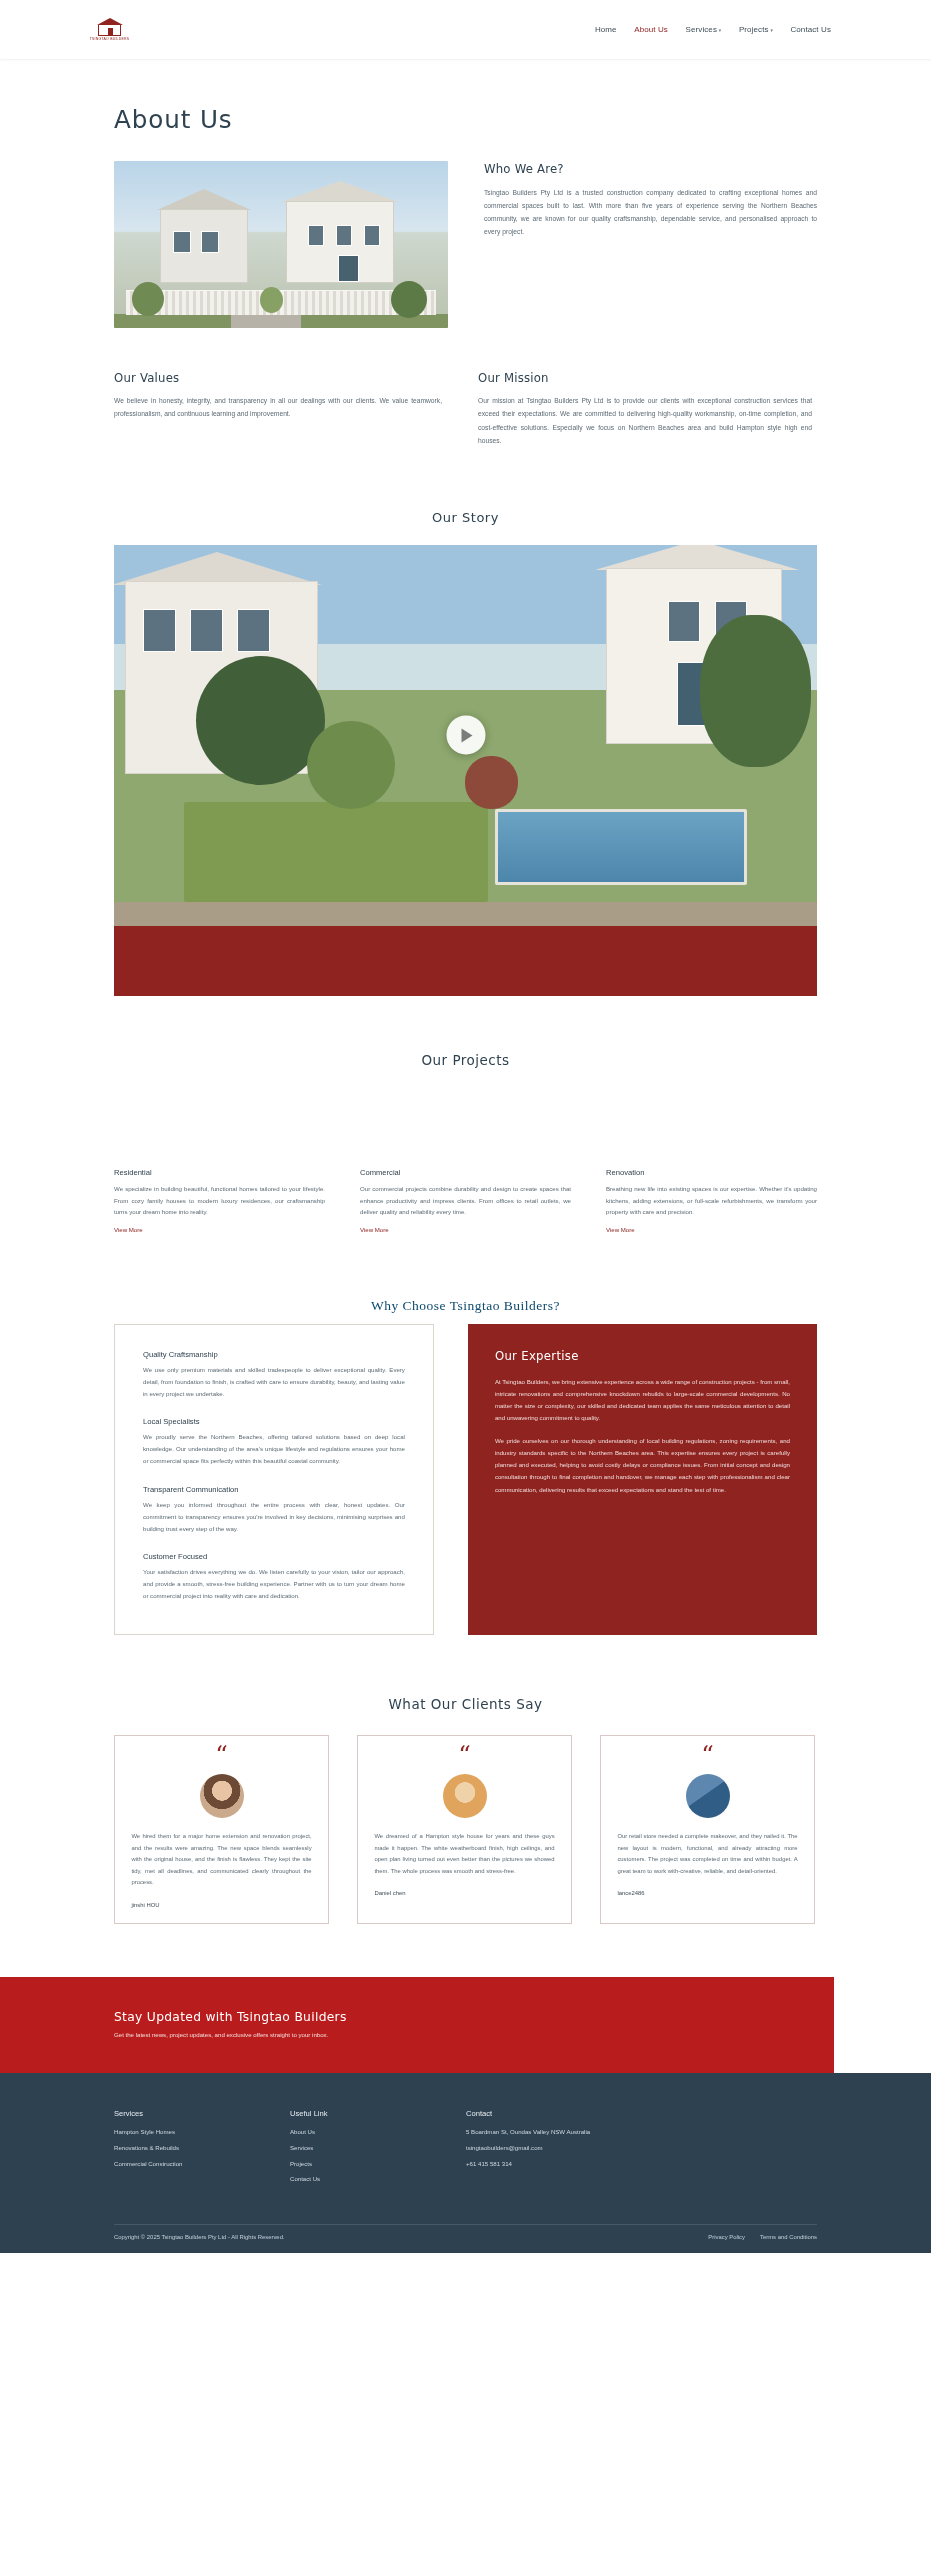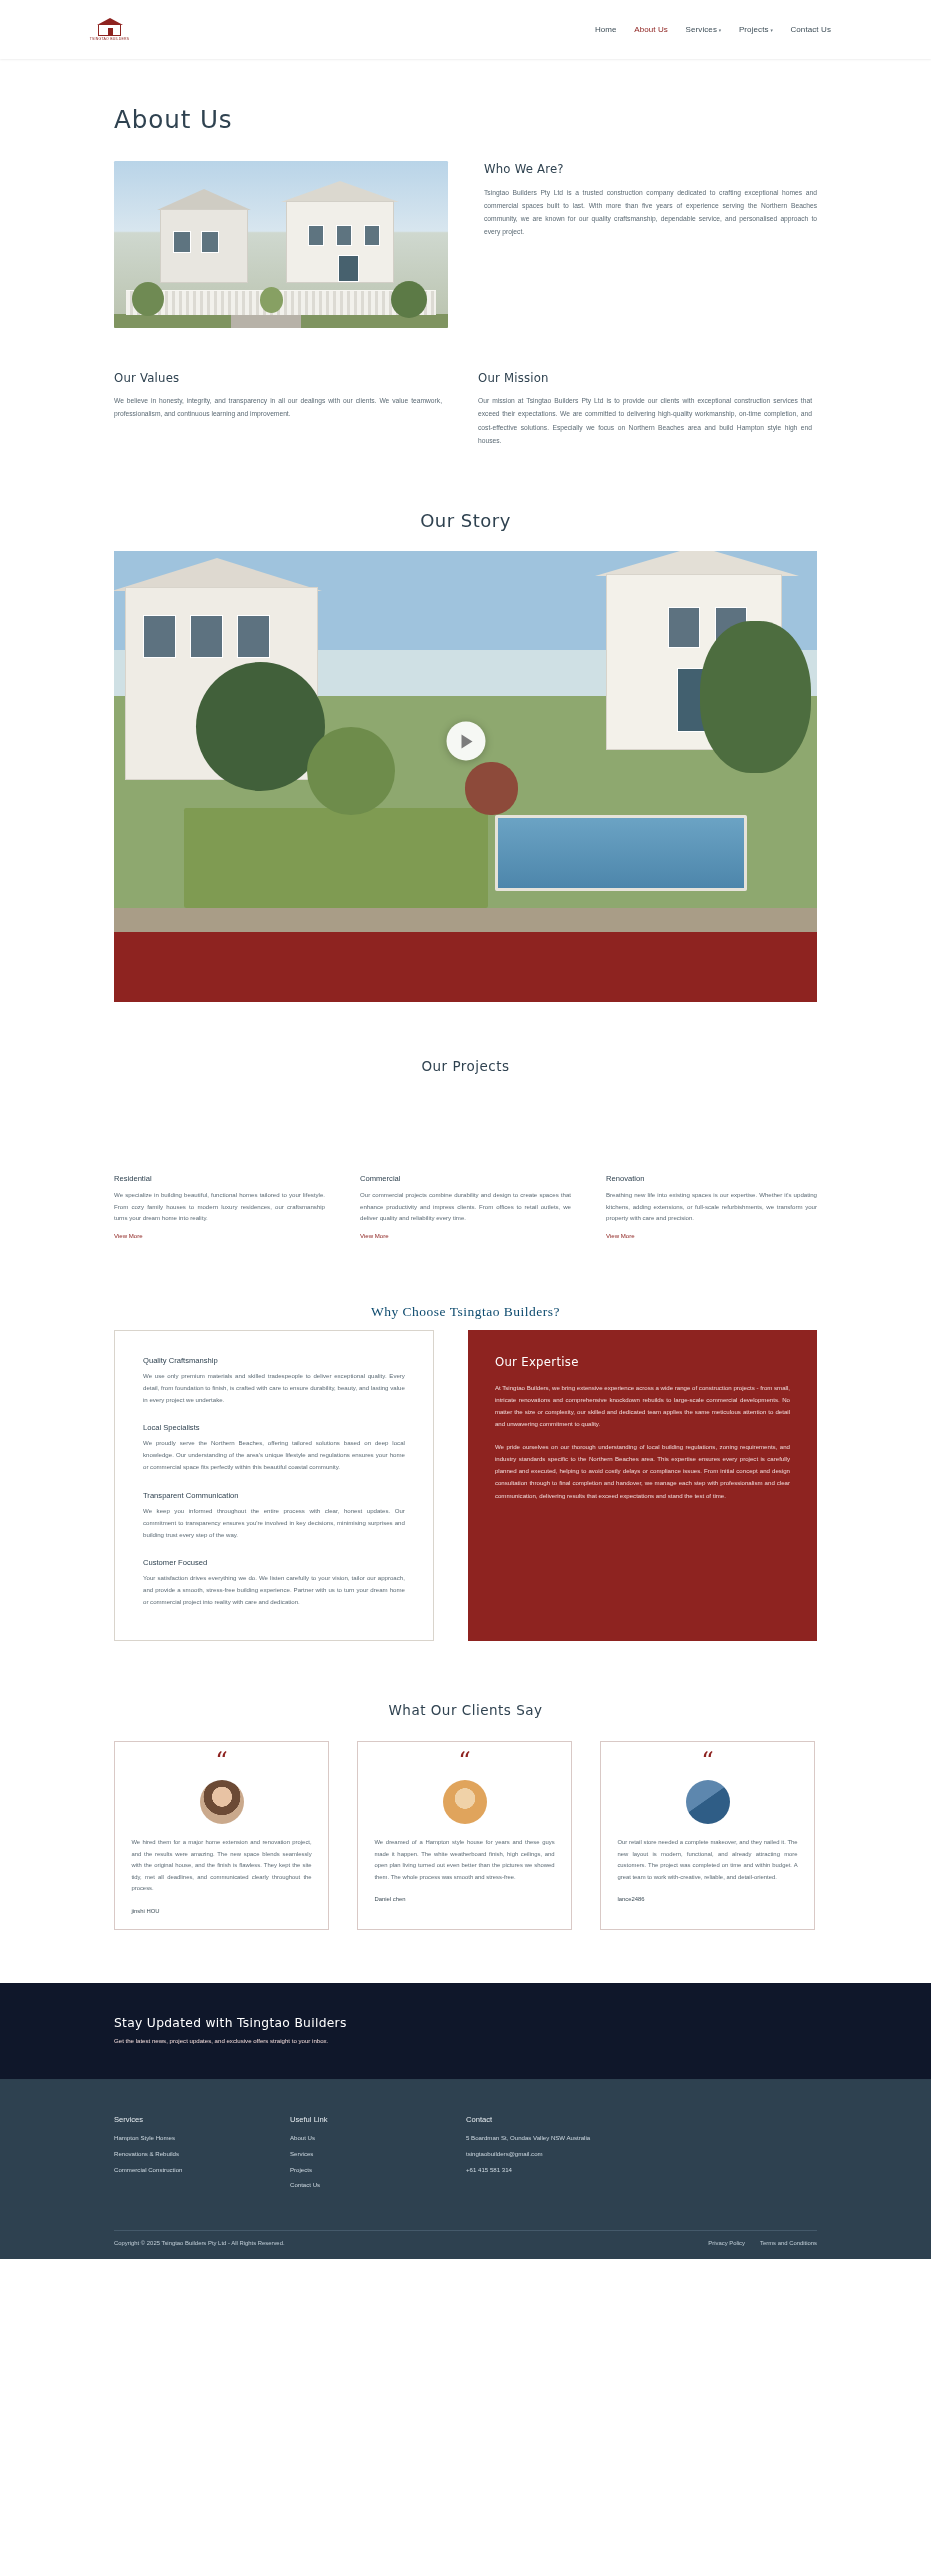--- a/index.html
+++ b/index.html
@@ -131,21 +131,21 @@
     text-align: justify;
   }
 
   
   .mv-row { display: flex; gap: 36px; margin-top: 43px; }
   .mv-col { width: 334px; }
   .mv-col.right { width: 328px; }
 
   
   .story-title {
-    text-align: center; font-size: 18px; color: #2f4250; font-weight: 400;
+    text-align: center; font-size: 13px; color: #2f4250; font-weight: 400;
     margin-top: 63px; margin-bottom: 20px; letter-spacing: 0.5px;
     font-family: "DejaVu Sans", sans-serif;
   }
   .story-media {
     width: 703px; height: 381px; position: relative; overflow: hidden;
     background: linear-gradient(#9fc3dd 0 26%, #cfe0e4 26% 38%, #8ea86f 38% 100%);
   }
   .sm-houseL {
     position: absolute; left: 10.5px; top: 36px; width: 193px; height: 193px;
     background: #efece5; border: 0.6px solid #d8d4cb;
@@ -266,21 +266,21 @@
   .av1 { background: radial-gradient(circle at 50% 38%, #e8c3a4 0 28%, #6c4a35 29% 52%, #caa98c 53% 100%); }
   .av2 { background: radial-gradient(circle at 50% 42%, #f0d2a8 0 30%, #e0a45c 31% 100%); }
   .av3 { background: linear-gradient(145deg,#5d87ae 0 45%, #2f5d86 46% 100%); }
   .tst-card p.t {
     font-size: 5.9px; line-height: 1.95; color: #5b6a74; text-align: justify;
   }
   .tst-name { font-size: 5.9px; color: #3d4d57; margin-top: 13px; }
 
   
   .news {
-    width: 931px; background: #0f172a; color: #fff;
+    width: 834px; background: #b91c1c; color: #fff;
     padding: 33px 48px 35px 114px; margin-top: 53px;
   }
   .news h3 {
     font-size: 12.3px; font-weight: 400; margin-bottom: 7px; letter-spacing: 0.3px;
     font-family: "DejaVu Sans", sans-serif;
   }
   .news p { font-size: 6.1px; color: #f3dddc; }
 
   
   .footer {

